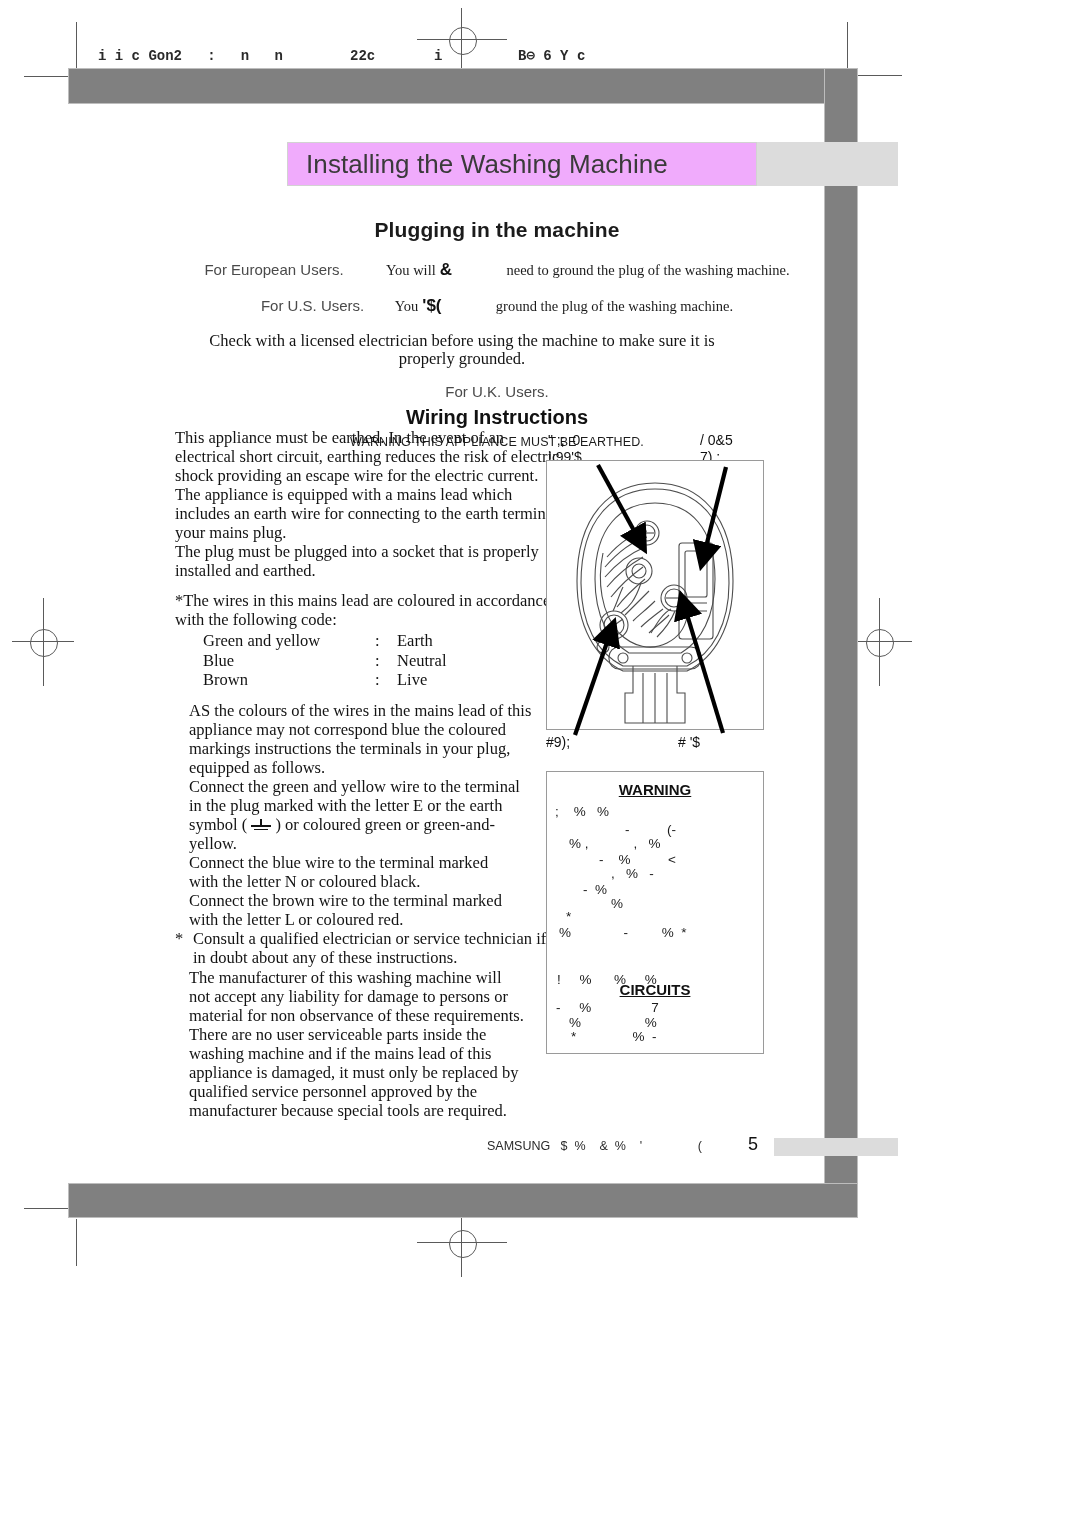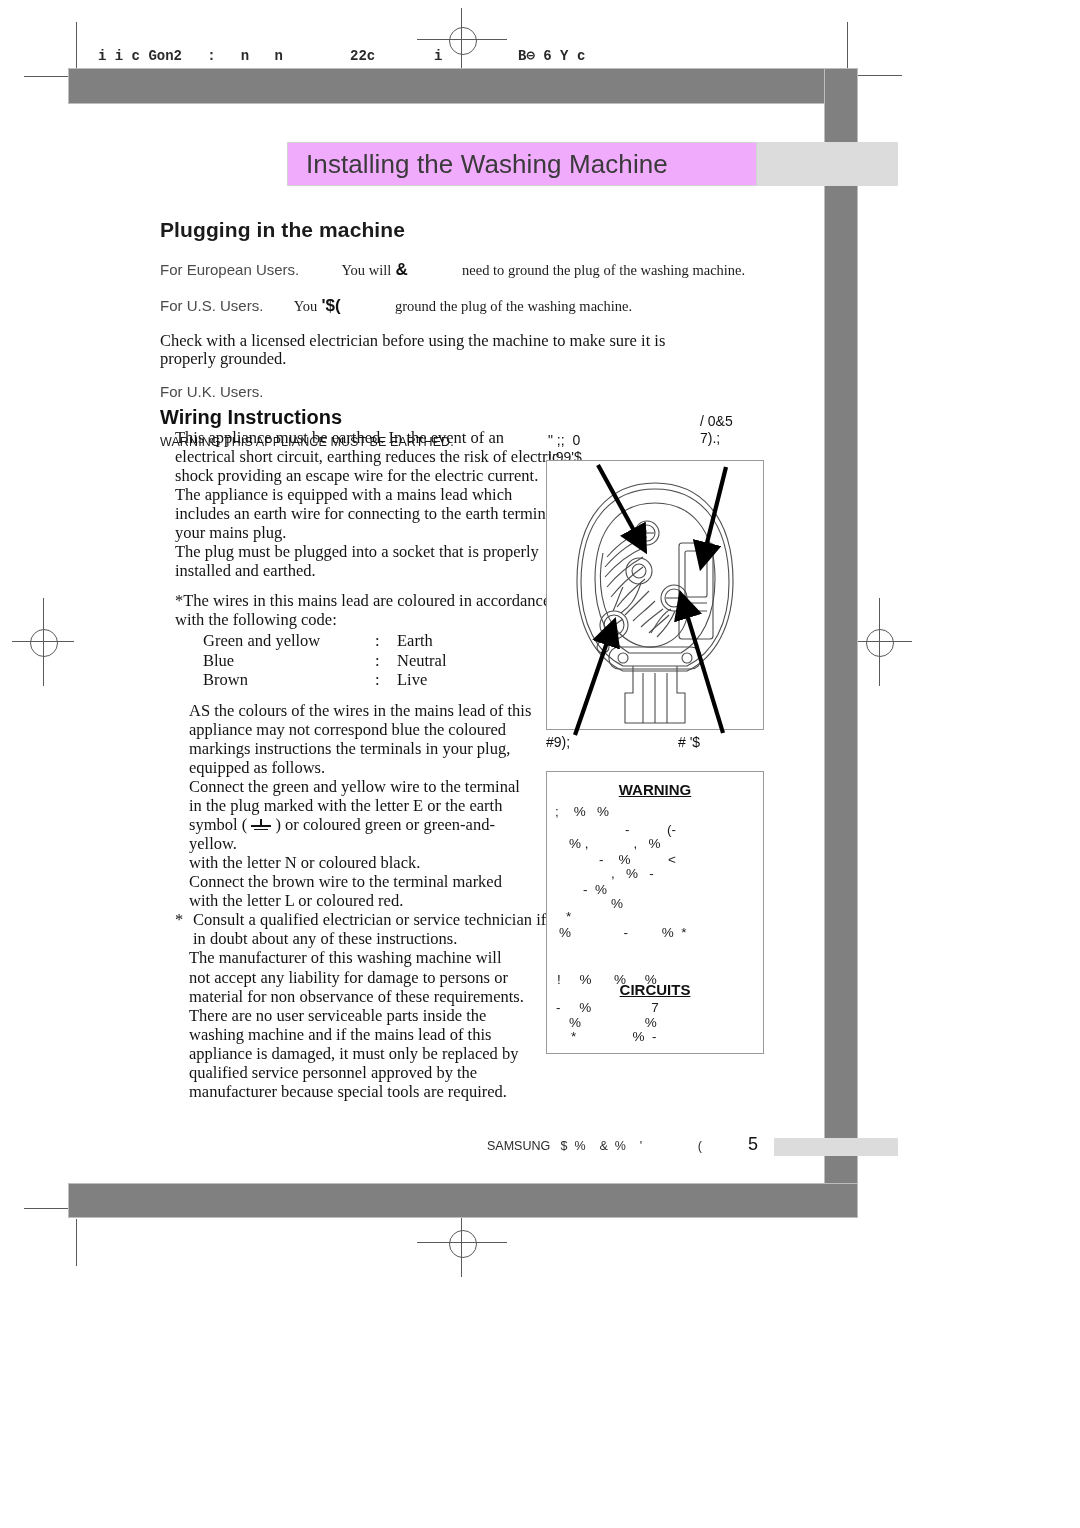--- a/index.html
+++ b/index.html
@@ -73,23 +73,24 @@
     left: 757px;
     top: 142px;
     width: 141px;
     height: 44px;
     background: #dcdcdc;
   }
 
   
   .content {
     position: absolute;
-    left: 160px;
+    left: 192px;
     top: 218px;
     width: 610px;
+    text-align: center;
   }
   .h-sans-big {
     font-family: "Liberation Sans", sans-serif;
     font-size: 21px;
     color: #1b1b1b;
     margin: 0 0 18px 0;
     letter-spacing: .1px;
   }
   .users-row {
     font-family: "Liberation Sans", sans-serif;
@@ -205,21 +206,21 @@
   }
   .callout {
     position: absolute;
     font-family: "Liberation Sans", sans-serif;
     font-size: 14px;
     color: #111;
     line-height: 1.18;
     white-space: pre;
   }
   .cal-tl { left: 548px; top: 432px; }
-  .cal-tr { left: 700px; top: 413px; }
+  .cal-tr { left: 700px; top: 432px; }
   .cal-bl { left: 546px; top: 734px; }
   .cal-br { left: 678px; top: 734px; }
 
   
   .warning-box {
     position: absolute;
     left: 546px;
     top: 771px;
     width: 218px;
     height: 283px;
@@ -395,20 +396,21 @@
     </p>
 
     <p class="para tight indent-1">
       <span class="ln">Connect the green and yellow wire to the terminal</span>
       <span class="ln">in the plug marked with the letter E or the earth</span>
       <span class="ln"><span>symbol ( </span><span class="earth-symbol"><i class="v"></i><i class="b1"></i><i class="b2"></i></span><span> ) or coloured green or green-and-</span></span>
       <span class="ln">yellow.</span>
     </p>
 
     <p class="para tight indent-1">
+      <span class="ln">Connect the blue wire to the terminal marked</span>
       <span class="ln">with the letter N or coloured black.</span>
       <span class="ln">Connect the brown wire to the terminal marked</span>
       <span class="ln">with the letter L or coloured red.</span>
     </p>
 
     <div class="para tight star-row">
       <span class="star">*</span>
       <span class="star-body">
         <span class="ln">Consult a qualified electrician or service technician if</span>
         <span class="ln">in doubt about any of these instructions.</span>

